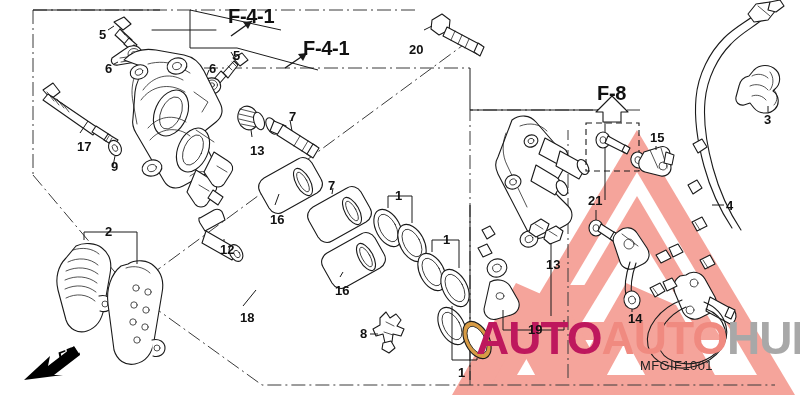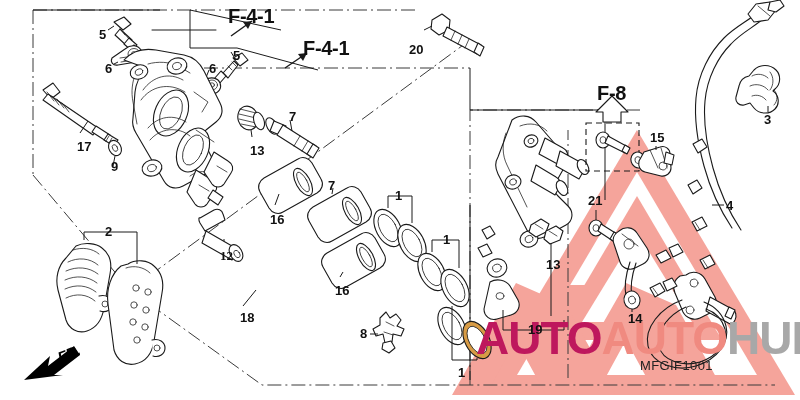--- a/index.html
+++ b/index.html
@@ -516,21 +516,21 @@
   <div class="lbl" style="left:111px;top:160px;">9</div>
   <div class="lbl" style="left:250px;top:144px;">13</div>
   <div class="lbl" style="left:289px;top:110px;">7</div>
   <div class="lbl" style="left:409px;top:43px;">20</div>
   <div class="lbl" style="left:270px;top:213px;">16</div>
   <div class="lbl" style="left:328px;top:179px;">7</div>
   <div class="lbl" style="left:335px;top:284px;">16</div>
   <div class="lbl" style="left:395px;top:189px;">1</div>
   <div class="lbl" style="left:443px;top:233px;">1</div>
   <div class="lbl" style="left:458px;top:366px;">1</div>
-  <div class="lbl" style="left:220px;top:249px;font-family:Liberation Serif, serif;">12</div>
+  <div class="lbl" style="left:220px;top:243px;">12</div>
   <div class="lbl" style="left:105px;top:225px;">2</div>
   <div class="lbl" style="left:240px;top:311px;">18</div>
   <div class="lbl" style="left:360px;top:327px;">8</div>
   <div class="lbl" style="left:546px;top:258px;">13</div>
   <div class="lbl" style="left:528px;top:323px;">19</div>
   <div class="lbl" style="left:588px;top:194px;">21</div>
   <div class="lbl" style="left:650px;top:131px;">15</div>
   <div class="lbl" style="left:628px;top:312px;">14</div>
   <div class="lbl" style="left:726px;top:199px;">4</div>
   <div class="lbl" style="left:764px;top:113px;">3</div>

